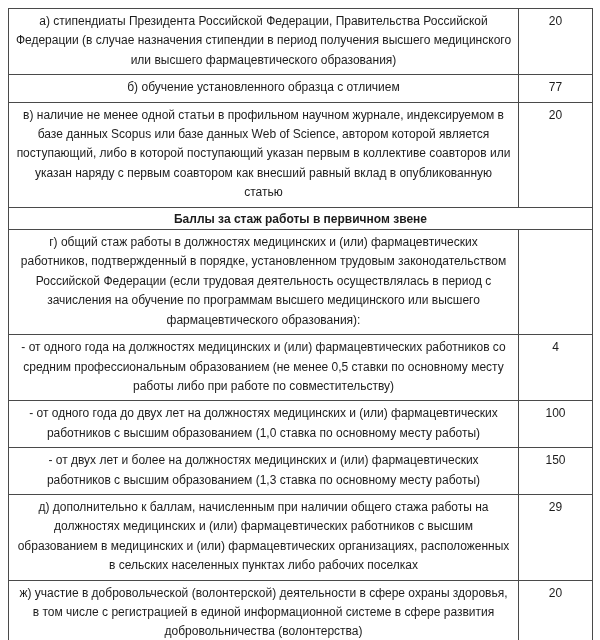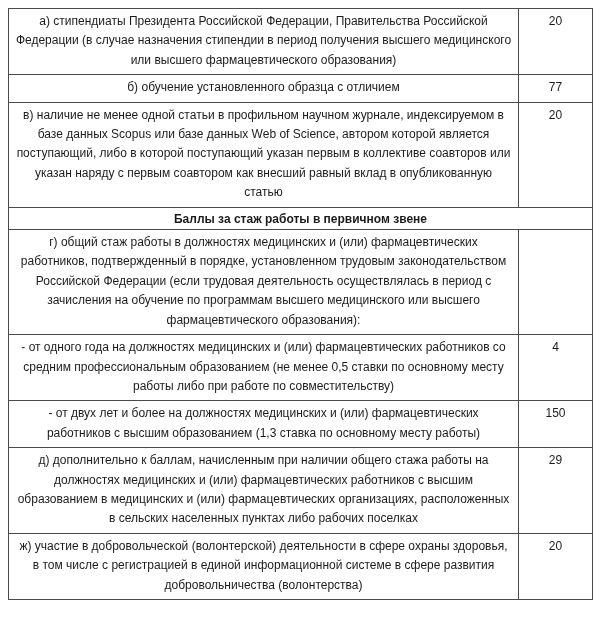--- a/index.html
+++ b/index.html
@@ -93,20 +93,24 @@
         </tr>
         <tr>
           <td class="desc">г) общий стаж работы в должностях медицинских и (или) фармацевтических работников, подтвержденный в порядке, установленном трудовым законодательством Российской Федерации (если трудовая деятельность осуществлялась в период с зачисления на обучение по программам высшего медицинского или высшего фармацевтического образования):</td>
           <td class="points"></td>
         </tr>
         <tr>
           <td class="desc">- от одного года на должностях медицинских и (или) фармацевтических работников со средним профессиональным образованием (не менее 0,5 ставки по основному месту работы либо при работе по совместительству)</td>
           <td class="points">4</td>
         </tr>
         <tr>
+          <td class="desc">- от одного года до двух лет на должностях медицинских и (или) фармацевтических работников с высшим образованием (1,0 ставка по основному месту работы)</td>
+          <td class="points">100</td>
+        </tr>
+        <tr>
           <td class="desc">- от двух лет и более на должностях медицинских и (или) фармацевтических работников с высшим образованием (1,3 ставка по основному месту работы)</td>
           <td class="points">150</td>
         </tr>
         <tr>
           <td class="desc">д) дополнительно к баллам, начисленным при наличии общего стажа работы на должностях медицинских и (или) фармацевтических работников с высшим образованием в медицинских и (или) фармацевтических организациях, расположенных в сельских населенных пунктах либо рабочих поселках</td>
           <td class="points">29</td>
         </tr>
         <tr>
           <td class="desc">ж) участие в добровольческой (волонтерской) деятельности в сфере охраны здоровья, в том числе с регистрацией в единой информационной системе в сфере развития добровольничества (волонтерства)</td>
           <td class="points">20</td>

